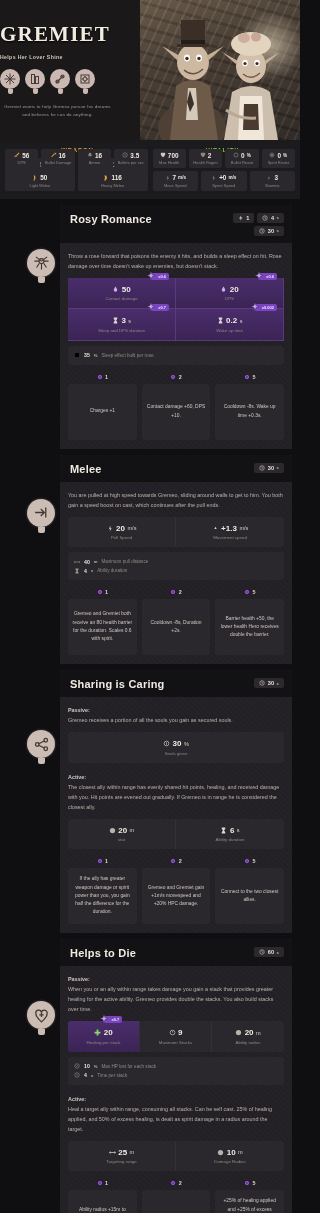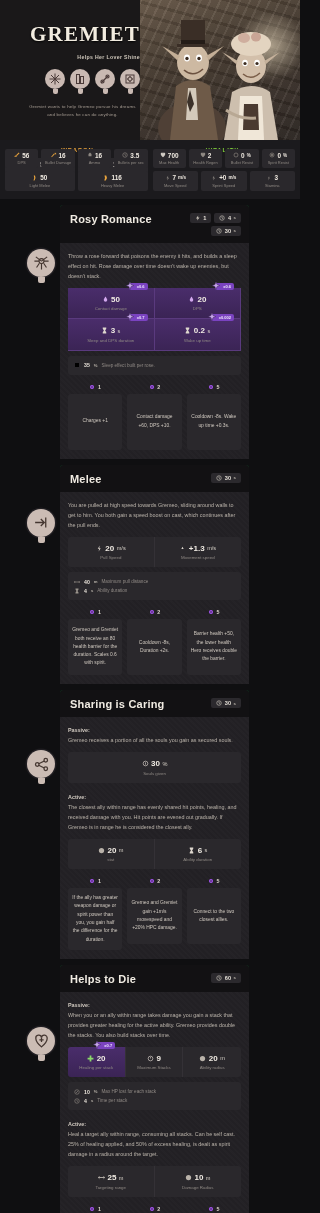--- a/index.html
+++ b/index.html
@@ -6,21 +6,21 @@
   html,body{ background:#0f0f11; }
   body{
     width:300px; height:1213px;
     font-family:"Liberation Sans", sans-serif;
     color:#d8d4cd; overflow:hidden; position:relative;
   }
 
   
   .hero{ position:relative; width:300px; height:140px; background:#17161a; display:flex; }
   .hero-left{ width:140px; height:140px; background:#1a1819; display:flex; flex-direction:column;
-              align-items:flex-end; justify-content:flex-start; padding-top:22px; }
+              align-items:flex-start; justify-content:flex-start; padding-top:22px; }
   .hero-name{ font-family:"Liberation Serif", serif; font-size:21px; letter-spacing:1.2px;
               color:#f2ece0; font-weight:700; text-shadow:0 1px 2px #000; }
   .hero-tag{ font-size:5.2px; color:#cfc7bb; margin-top:7px; letter-spacing:.35px; font-weight:700;}
   .hero-icons{ display:flex; gap:5px; margin-top:9px; }
   .hicon{ width:20px; height:24px; position:relative; }
   .hicon .circ{ width:20px; height:20px; border-radius:50%; background:#c9b9b2; display:flex;
                 align-items:center; justify-content:center; }
   .hicon .stem{ width:5px; height:5px; background:#c9b9b2; margin:0 auto;
                 border-radius:0 0 2px 2px; }
   .hicon svg{ width:12px; height:12px; }
@@ -50,21 +50,21 @@
   .cell .v{ font-size:6.4px; font-weight:700; color:#efe9e0; white-space:nowrap;
             display:flex; align-items:center; justify-content:center; gap:2px; }
   .cell .v .u{ font-size:4.6px; font-weight:700; }
   .cell .l{ font-size:4px; color:#8e8882; margin-top:1.5px; white-space:nowrap;
             overflow:hidden; text-overflow:ellipsis; }
   .ic{ width:6px; height:6px; display:inline-block; flex:none; }
   .ic svg{ width:6px; height:6px; display:block; }
 
   
   .abilities{ padding:0 5px 6px 0; }
-  .card{ position:relative; margin:6px 0 0 60px; width:189px; background:#14532d;
+  .card{ position:relative; margin:6px 0 0 60px; width:232px; background:#14532d;
          border-radius:3px; overflow:visible; }
   .card-hd{ background:#121113; padding:8px 8px 7px 10px; display:flex; align-items:flex-start;
             justify-content:space-between; border-radius:3px 3px 0 0; }
   .card-title{ font-size:11px; font-weight:700; color:#f0ebe2; letter-spacing:.2px; }
   .hd-badges{ display:flex; flex-direction:column; align-items:flex-end; gap:3px; }
   .bgrp{ display:flex; gap:3px; }
   .badge{ background:#2b292d; border-radius:2px; padding:2px 5px; display:flex; align-items:center;
           gap:2.5px; font-size:5.6px; font-weight:700; color:#e6e1d8; }
   .badge .u{ font-size:4.4px; color:#b7b1a8; }
   .card-bd{ padding:8px 8px 9px; background:#222024;

